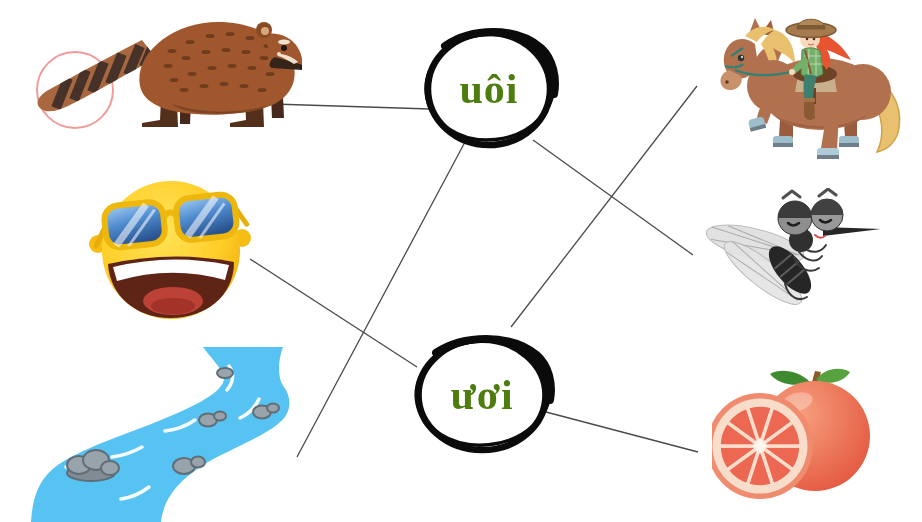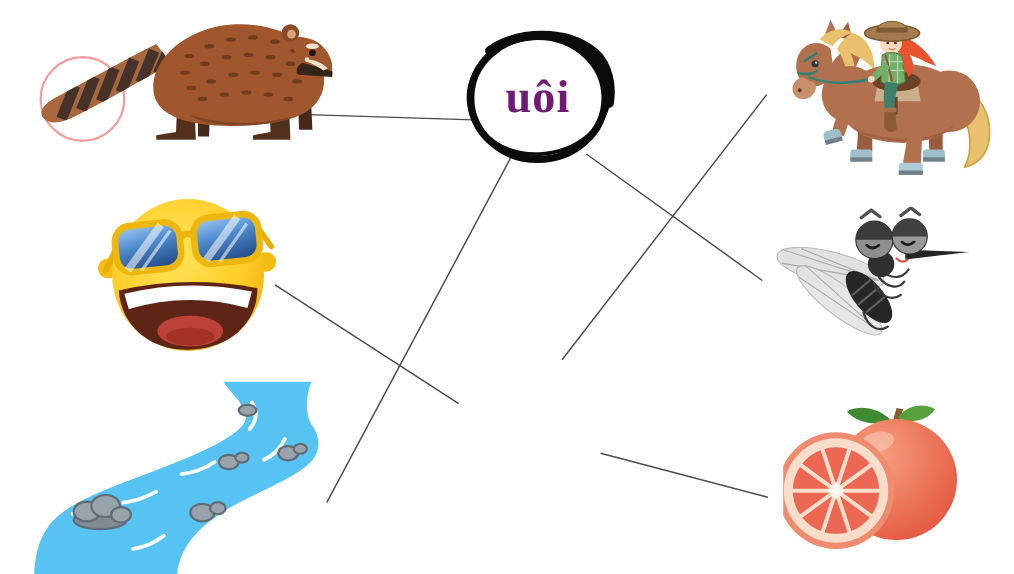--- a/index.html
+++ b/index.html
@@ -4,21 +4,21 @@
 <style>
   html,body{margin:0;padding:0;background:#fff;}
   .stage{position:relative;width:922px;height:522px;background:#ffffff;overflow:hidden;
          font-family:"Liberation Serif","DejaVu Serif",serif;}
   .pic{position:absolute;}
   #lines-svg{position:absolute;left:0;top:0;width:922px;height:522px;}
   #lines-svg line{stroke:#4a4a4a;stroke-width:1.3;}
   .sound{position:absolute;}
   .sound .ring{position:absolute;inset:0;width:100%;height:100%;}
   .sound-text{position:absolute;inset:0;display:flex;align-items:center;justify-content:center;
-              font-weight:bold;font-size:42px;color:#701a75;letter-spacing:1px;}
+              font-weight:bold;font-size:42px;color:#4d7c0f;letter-spacing:1px;}
 </style>
 </head>
 <body>
 
 <div class="stage">
 
   <svg id="lines-svg" viewBox="0 0 922 522">
       <line x1="273" y1="104" x2="430" y2="109"></line>
       <line x1="297" y1="457" x2="465" y2="142"></line>
       <line x1="533" y1="140" x2="693" y2="255"></line>
@@ -294,14 +294,22 @@
 
   <div class="sound" style="left:419px;top:26px;width:140px;height:126px">
     <svg class="ring" viewBox="0 0 140 126" preserveAspectRatio="none">
       <ellipse cx="70" cy="63" rx="61" ry="56" fill="none" stroke="#0b0b0b" stroke-width="6.5"></ellipse>
       <ellipse cx="71" cy="61" rx="64" ry="53" fill="none" stroke="#0b0b0b" stroke-width="3.5" transform="rotate(-6 70 62)"></ellipse>
       <path d="M26,20 C52,2 96,0 122,22 C134,33 138,52 135,68" fill="none" stroke="#0b0b0b" stroke-width="8" stroke-linecap="round"></path>
     </svg>
     <span class="sound-text">uôi</span>
   </div>
 
+  <div class="sound" style="left:409px;top:333px;width:146px;height:124px">
+    <svg class="ring" viewBox="0 0 140 126" preserveAspectRatio="none">
+      <ellipse cx="70" cy="63" rx="61" ry="56" fill="none" stroke="#0b0b0b" stroke-width="6.5"></ellipse>
+      <ellipse cx="71" cy="61" rx="64" ry="53" fill="none" stroke="#0b0b0b" stroke-width="3.5" transform="rotate(-6 70 62)"></ellipse>
+      <path d="M26,20 C52,2 96,0 122,22 C134,33 138,52 135,68" fill="none" stroke="#0b0b0b" stroke-width="8" stroke-linecap="round"></path>
+    </svg>
+    <span class="sound-text">ươi</span>
+  </div>
 
 </div>
 
 </body></html>

